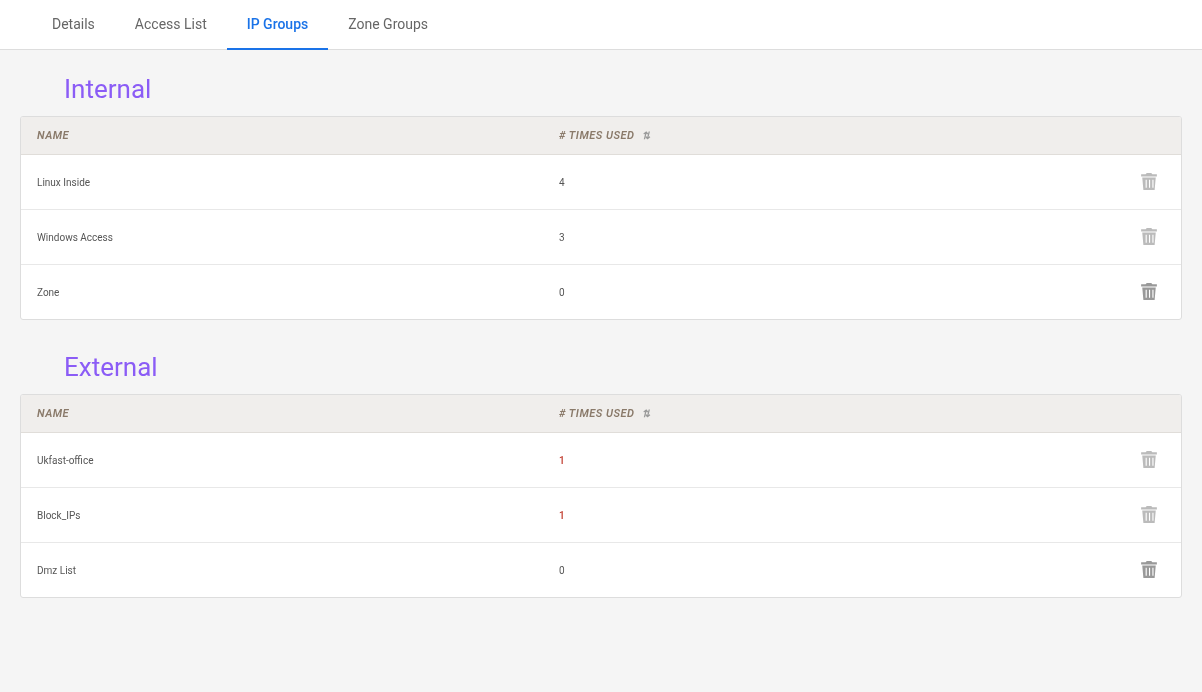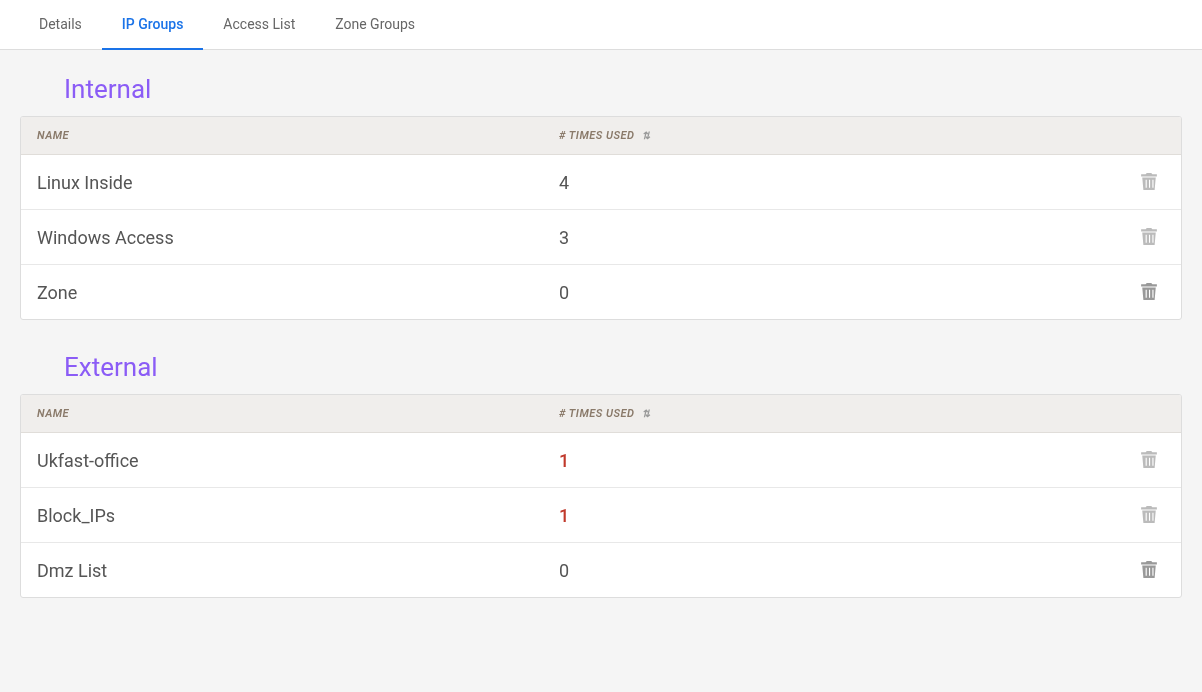--- a/index.html
+++ b/index.html
@@ -16,21 +16,21 @@
       min-height: 692px;
       padding: 0;
     }
 
     
     .tabs {
       display: flex;
       align-items: flex-start;
       border-bottom: 1px solid #ddd;
       background: #fff;
-      padding: 0 19px;
+      padding: 0 32px;
     }
 
     .tab {
       padding: 16px 20px;
       cursor: pointer;
       color: #666;
       font-size: 14px;
       border-bottom: 2px solid transparent;
       margin-bottom: -1px;
       white-space: nowrap;
@@ -96,21 +96,21 @@
     .table tbody tr {
       border-top: 1px solid #e8e8e8;
     }
 
     .table tbody tr:first-child {
       border-top: 1px solid #e0ddd9;
     }
 
     .table tbody td {
       padding: 14px 16px;
-      font-size: 18px;
+      font-size: 10px;
       color: #555;
     }
 
     .table tbody td.name-cell {
       color: #555;
       width: 45%;
     }
 
     .table tbody td.times-cell {
       color: #555;
@@ -146,22 +146,22 @@
       vertical-align: middle;
     }
   </style>
 </head>
 <body>
 
 <div class="page-container">
 
   <nav class="tabs">
     <div class="tab">Details</div>
+    <div class="tab">Access List</div>
     <div class="tab active">IP Groups</div>
-    <div class="tab">Access List</div>
     <div class="tab">Zone Groups</div>
   </nav>
 
   <div class="content">
 
     <div class="section">
       <h2 class="section-title">Internal</h2>
       <div class="table-container">
         <table class="table">
           <thead>

